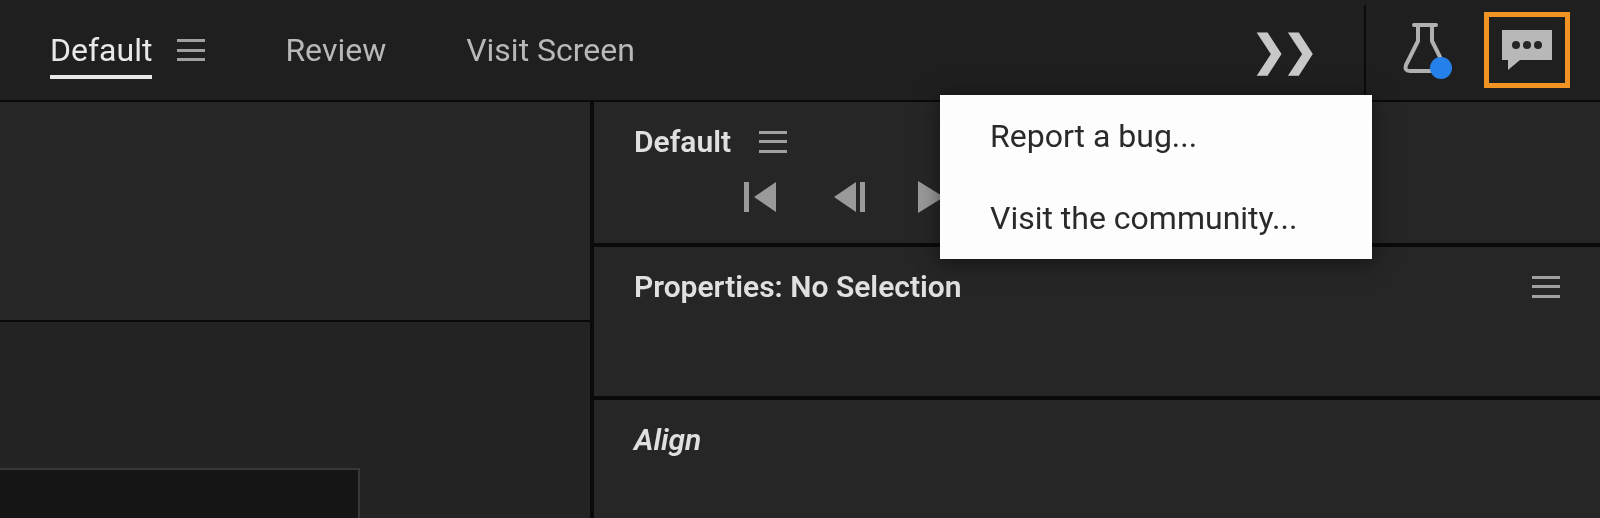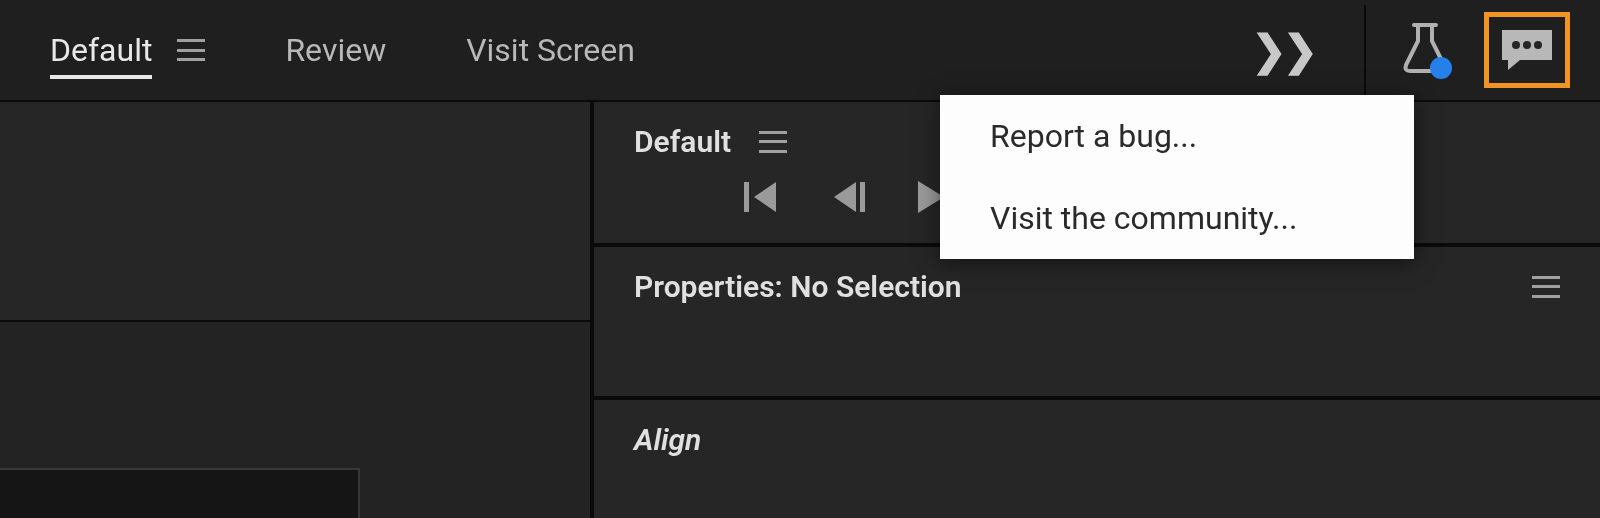--- a/index.html
+++ b/index.html
@@ -203,21 +203,21 @@
       background: #262626;
       border-top: 4px solid #0a0a0a;
       flex: 1;
       font-style: italic;
     }
     
     .popup-menu {
       position: absolute;
       top: 95px;
       left: 940px;
-      width: 474px;
+      width: 432px;
       background: #fdfdfd;
       box-shadow: 0 4px 20px rgba(0,0,0,0.5);
       z-index: 100;
     }
     
     .popup-item {
       padding: 22px 50px;
       font-size: 32px;
       color: #2a2a2a;
       cursor: pointer;

